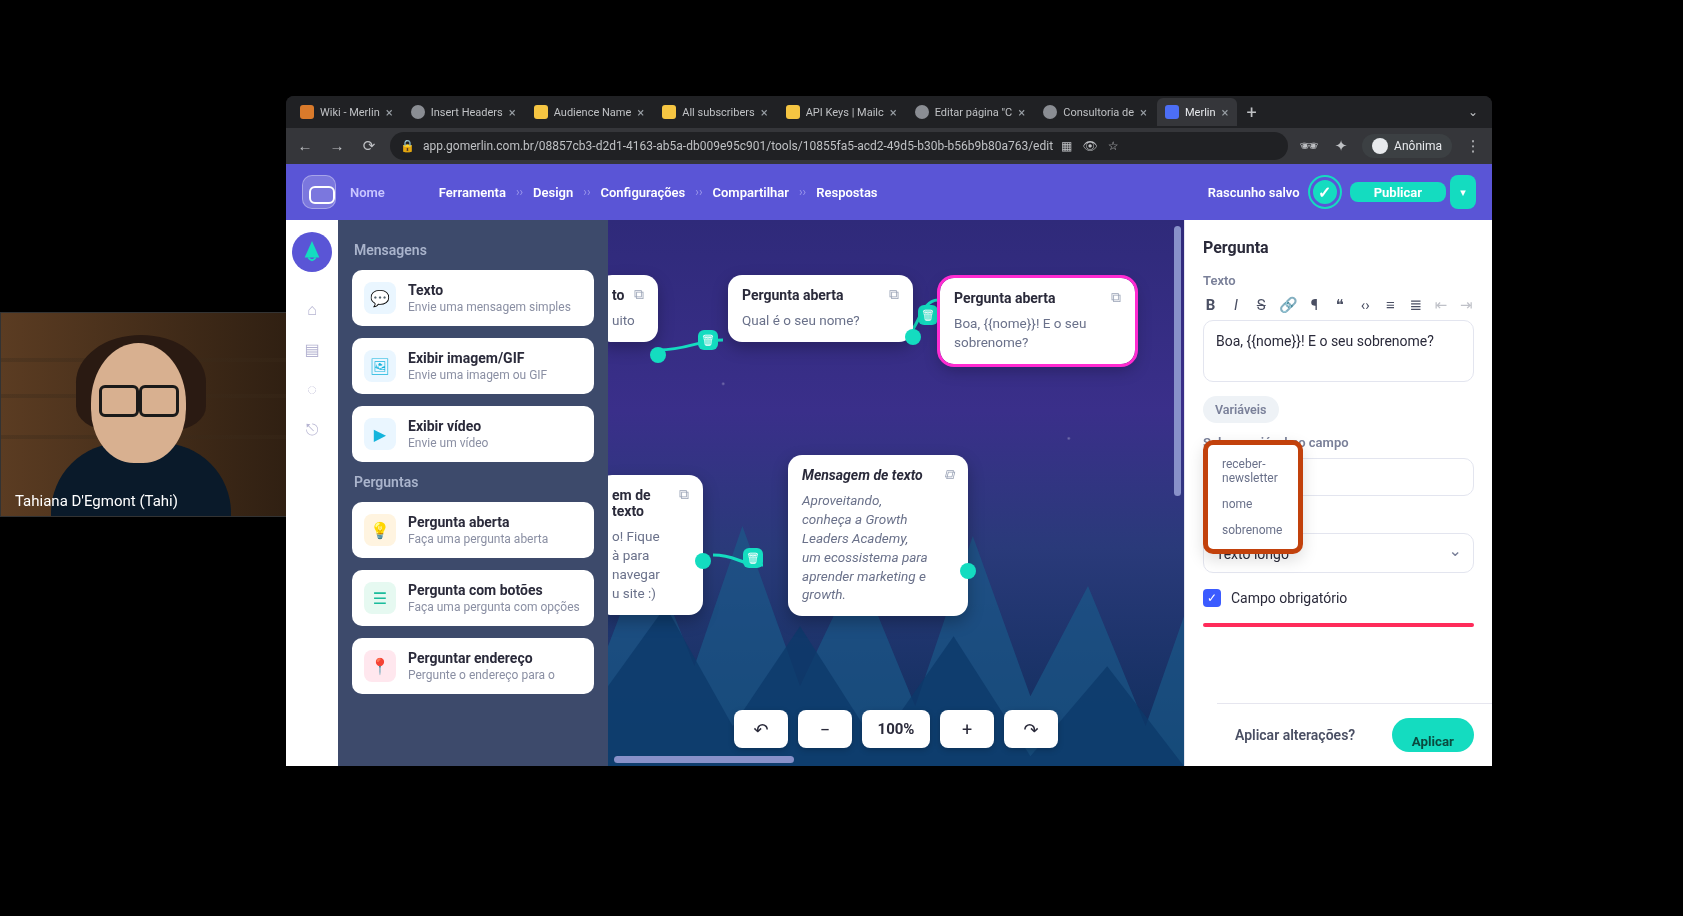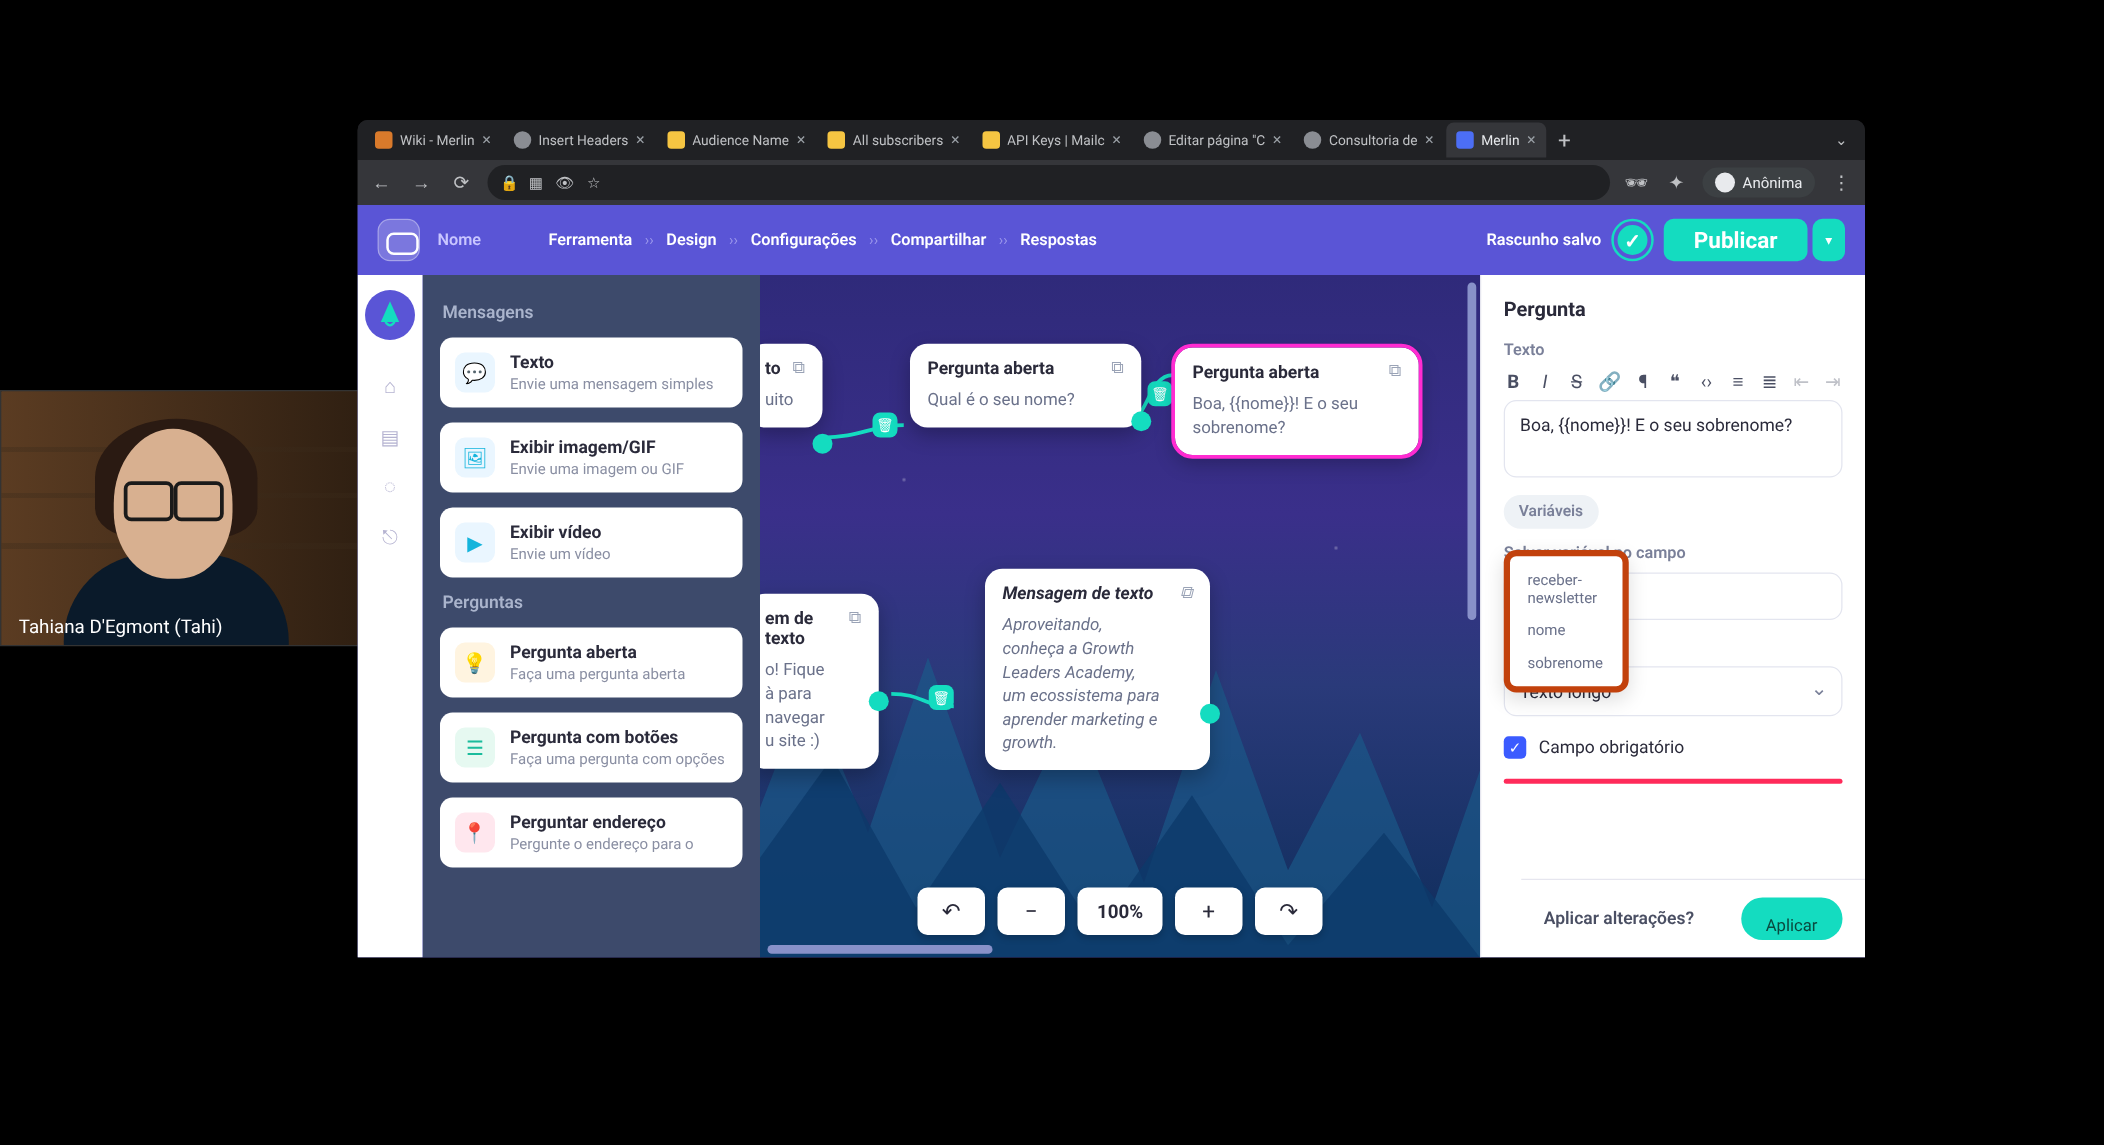--- a/index.html
+++ b/index.html
@@ -47,21 +47,21 @@
   .bot-logo{width:34px;height:34px;border-radius:10px;background:#fff3;border:1px solid #fff5;position:relative;}
   .bot-logo::before{content:"";position:absolute;left:6px;top:10px;width:22px;height:14px;border:2px solid #fff;border-radius:6px;}
   .nome-label{color:#c9c6ff;font-size:13px;font-weight:600;margin-right:40px;}
   .top-nav{display:flex;gap:10px;align-items:center;}
   .top-step{color:#fff;font-size:13px;font-weight:600;}
   .top-sep{color:#9b97ec;font-size:12px;}
   .top-right{margin-left:auto;display:flex;align-items:center;gap:10px;}
   .draft-label{color:#fff;font-size:13px;font-weight:600;}
   .check-circle{width:30px;height:30px;border-radius:50%;background:#14dcc0;display:flex;align-items:center;justify-content:center;color:#fff;font-weight:700;border:3px solid #5a55d6;box-shadow:0 0 0 2px #14dcc0;}
   .publish{display:flex;align-items:center;gap:0;}
-  .publish-btn{background:#14dcc0;color:#fff;font-weight:700;font-size:18px;height:34px;padding:0 24px;border-radius:8px;border:none;}
+  .publish-btn{background:#14dcc0;color:#fff;font-weight:700;font-size:13px;height:20px;padding:0 24px;border-radius:8px;border:none;}
   .publish-drop{background:#14dcc0;width:26px;height:34px;border-radius:8px;margin-left:4px;display:flex;align-items:center;justify-content:center;color:#fff;font-size:11px;}
 
   
   .app-body{position:absolute;top:56px;left:0;right:0;bottom:0;display:flex;}
 
   
   .rail{width:52px;background:#fff;display:flex;flex-direction:column;align-items:center;padding-top:12px;gap:18px;position:relative;}
   .rail-logo{width:40px;height:40px;border-radius:50%;background:#5a55d6;display:flex;align-items:center;justify-content:center;position:relative;margin-bottom:8px;}
   .rail-logo svg{width:22px;height:26px;}
   .rail-icon{width:22px;height:22px;color:#b5b3d1;display:flex;align-items:center;justify-content:center;font-size:16px;}
@@ -121,21 +121,21 @@
   .var-popover .vi{font-size:12px;color:#6a718a;padding:6px 10px;cursor:pointer;}
   .sel{width:100%;border:1px solid #e3e5ef;border-radius:10px;height:40px;padding:0 12px;font-size:14px;color:#2a2a3a;background:#fff;appearance:none;position:relative;}
   .sel-wrap{position:relative;margin-bottom:16px;}
   .sel-wrap::after{content:"⌄";position:absolute;right:12px;top:8px;color:#7a8099;font-size:16px;}
   .chk-row{display:flex;align-items:center;gap:10px;margin:8px 0 16px;}
   .chk{width:18px;height:18px;border-radius:4px;background:#3b5bff;display:flex;align-items:center;justify-content:center;color:#fff;font-size:12px;}
   .chk-label{font-size:14px;color:#2a2a3a;}
   .danger-bar{height:4px;background:#ff2b5a;border-radius:2px;margin-top:4px;}
   .panel-footer{border-top:1px solid #e6e6ef;padding:14px 18px;display:flex;align-items:center;justify-content:space-between;margin-left:32px;}
   .footer-q{font-size:14px;font-weight:600;color:#4a4f63;}
-  .apply-btn{background:#14dcc0;color:#0a4a3f;font-weight:400;border:none;border-radius:18px;height:34px;padding:16px 20px;}
+  .apply-btn{background:#14dcc0;color:#0a4a3f;font-weight:700;border:none;border-radius:18px;height:34px;padding:16px 20px;}
   .sv-label{font-size:13px;font-weight:600;color:#7a8099;margin-bottom:8px;}
   .selbox-ghost{width:100%;border:1px solid #e3e5ef;border-radius:10px;height:38px;padding:8px 12px;font-size:13px;color:#b4b9c9;margin-bottom:14px;}
 </style>
 </head>
 <body>
 
 <div class="webcam">
   <div class="shelf"></div>
   <div class="person">
     <div class="body"></div>
@@ -192,20 +192,21 @@
     <div class="new-tab">+</div>
     <div class="tabs-collapse">⌄</div>
   </div>
 
   <div class="addr-row">
     <div class="nav-btn">←</div>
     <div class="nav-btn">→</div>
     <div class="nav-btn">⟳</div>
     <div class="addr-bar">
       <span>🔒</span>
+      <span class="addr-text">app.gomerlin.com.br/08857cb3-d2d1-4163-ab5a-db009e95c901/tools/10855fa5-acd2-49d5-b30b-b56b9b80a763/edit</span>
       <div class="addr-icons">
         <span>▦</span>
         <span>👁</span>
         <span>☆</span>
       </div>
     </div>
     <div class="nav-btn">🕶</div>
     <div class="nav-btn">✦</div>
     <div class="pill">
       <span class="avatar-circle"></span>

